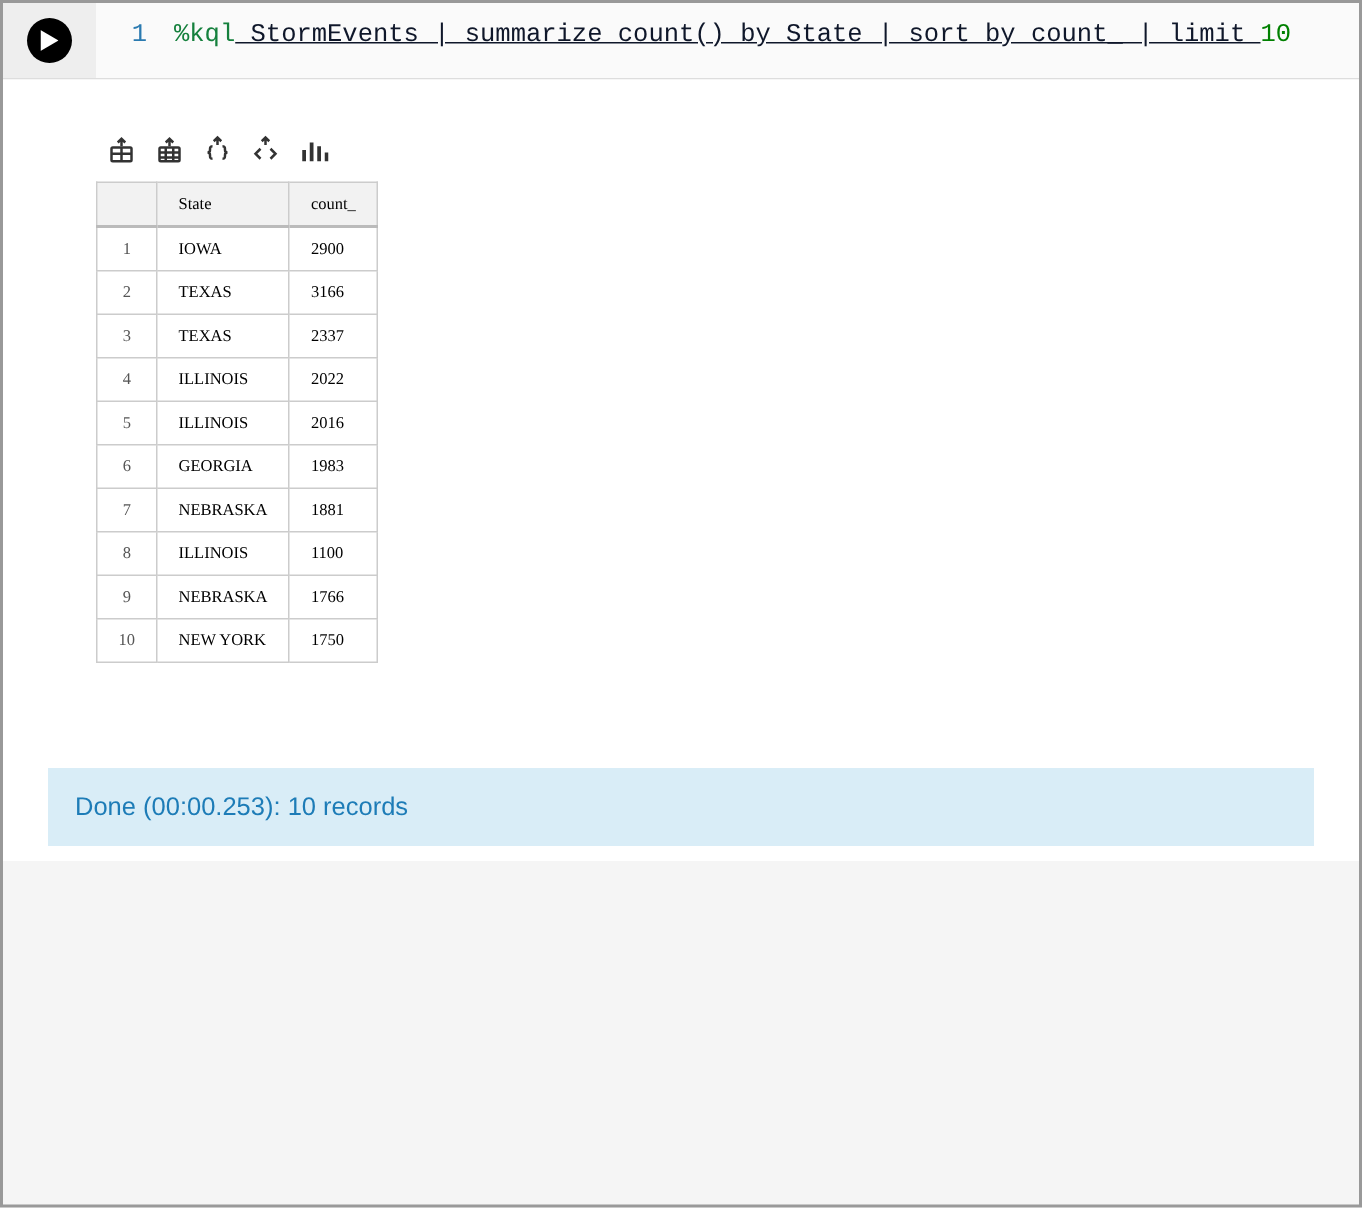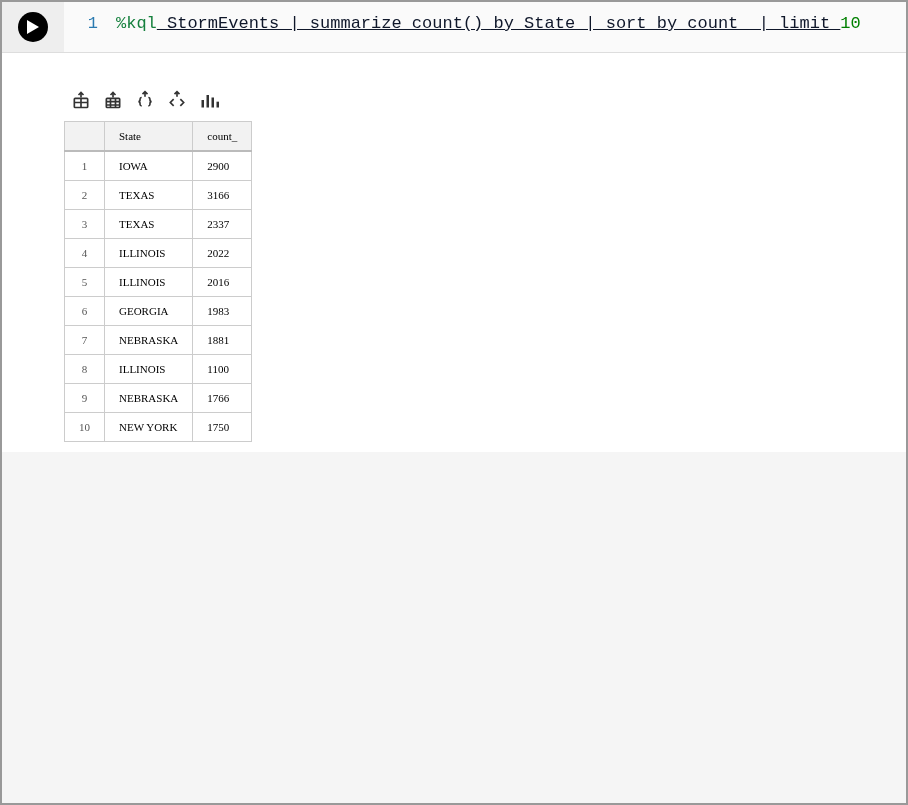--- a/index.html
+++ b/index.html
@@ -219,13 +219,14 @@
           <td>1766</td>
         </tr>
         <tr>
           <td>10</td>
           <td>NEW YORK</td>
           <td>1750</td>
         </tr>
       </tbody>
   </table>
 
+  <div class="footer-banner">Done (00:00.253): 10 records</div>
 </div>
 
 </body></html>

